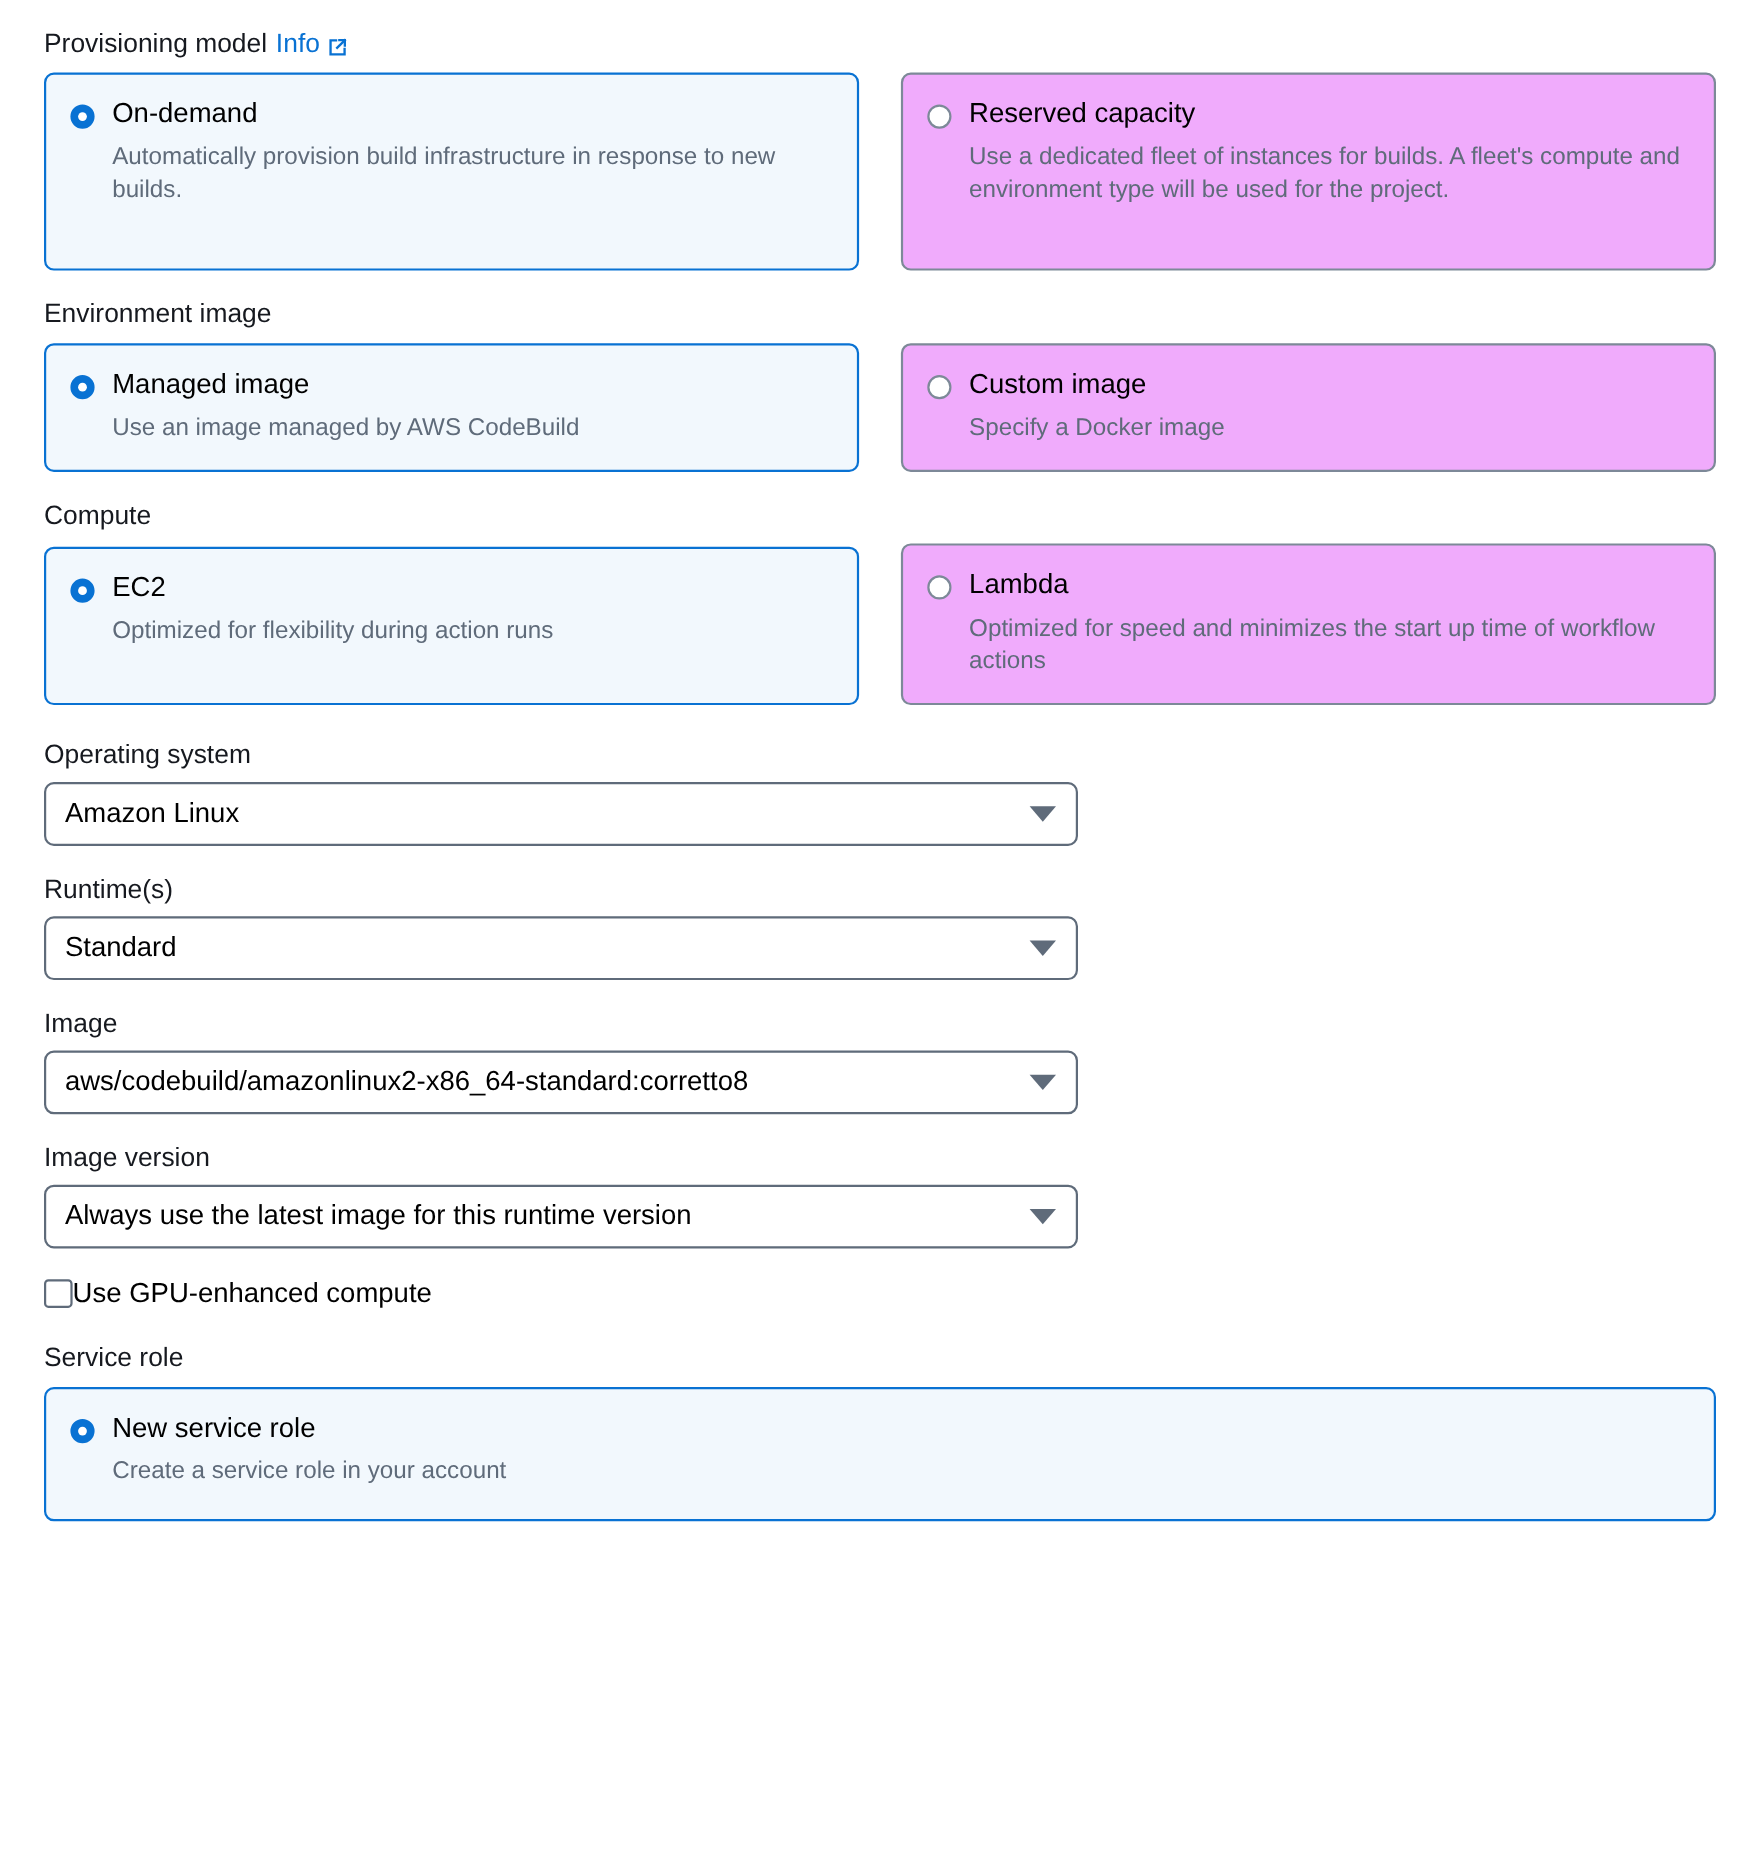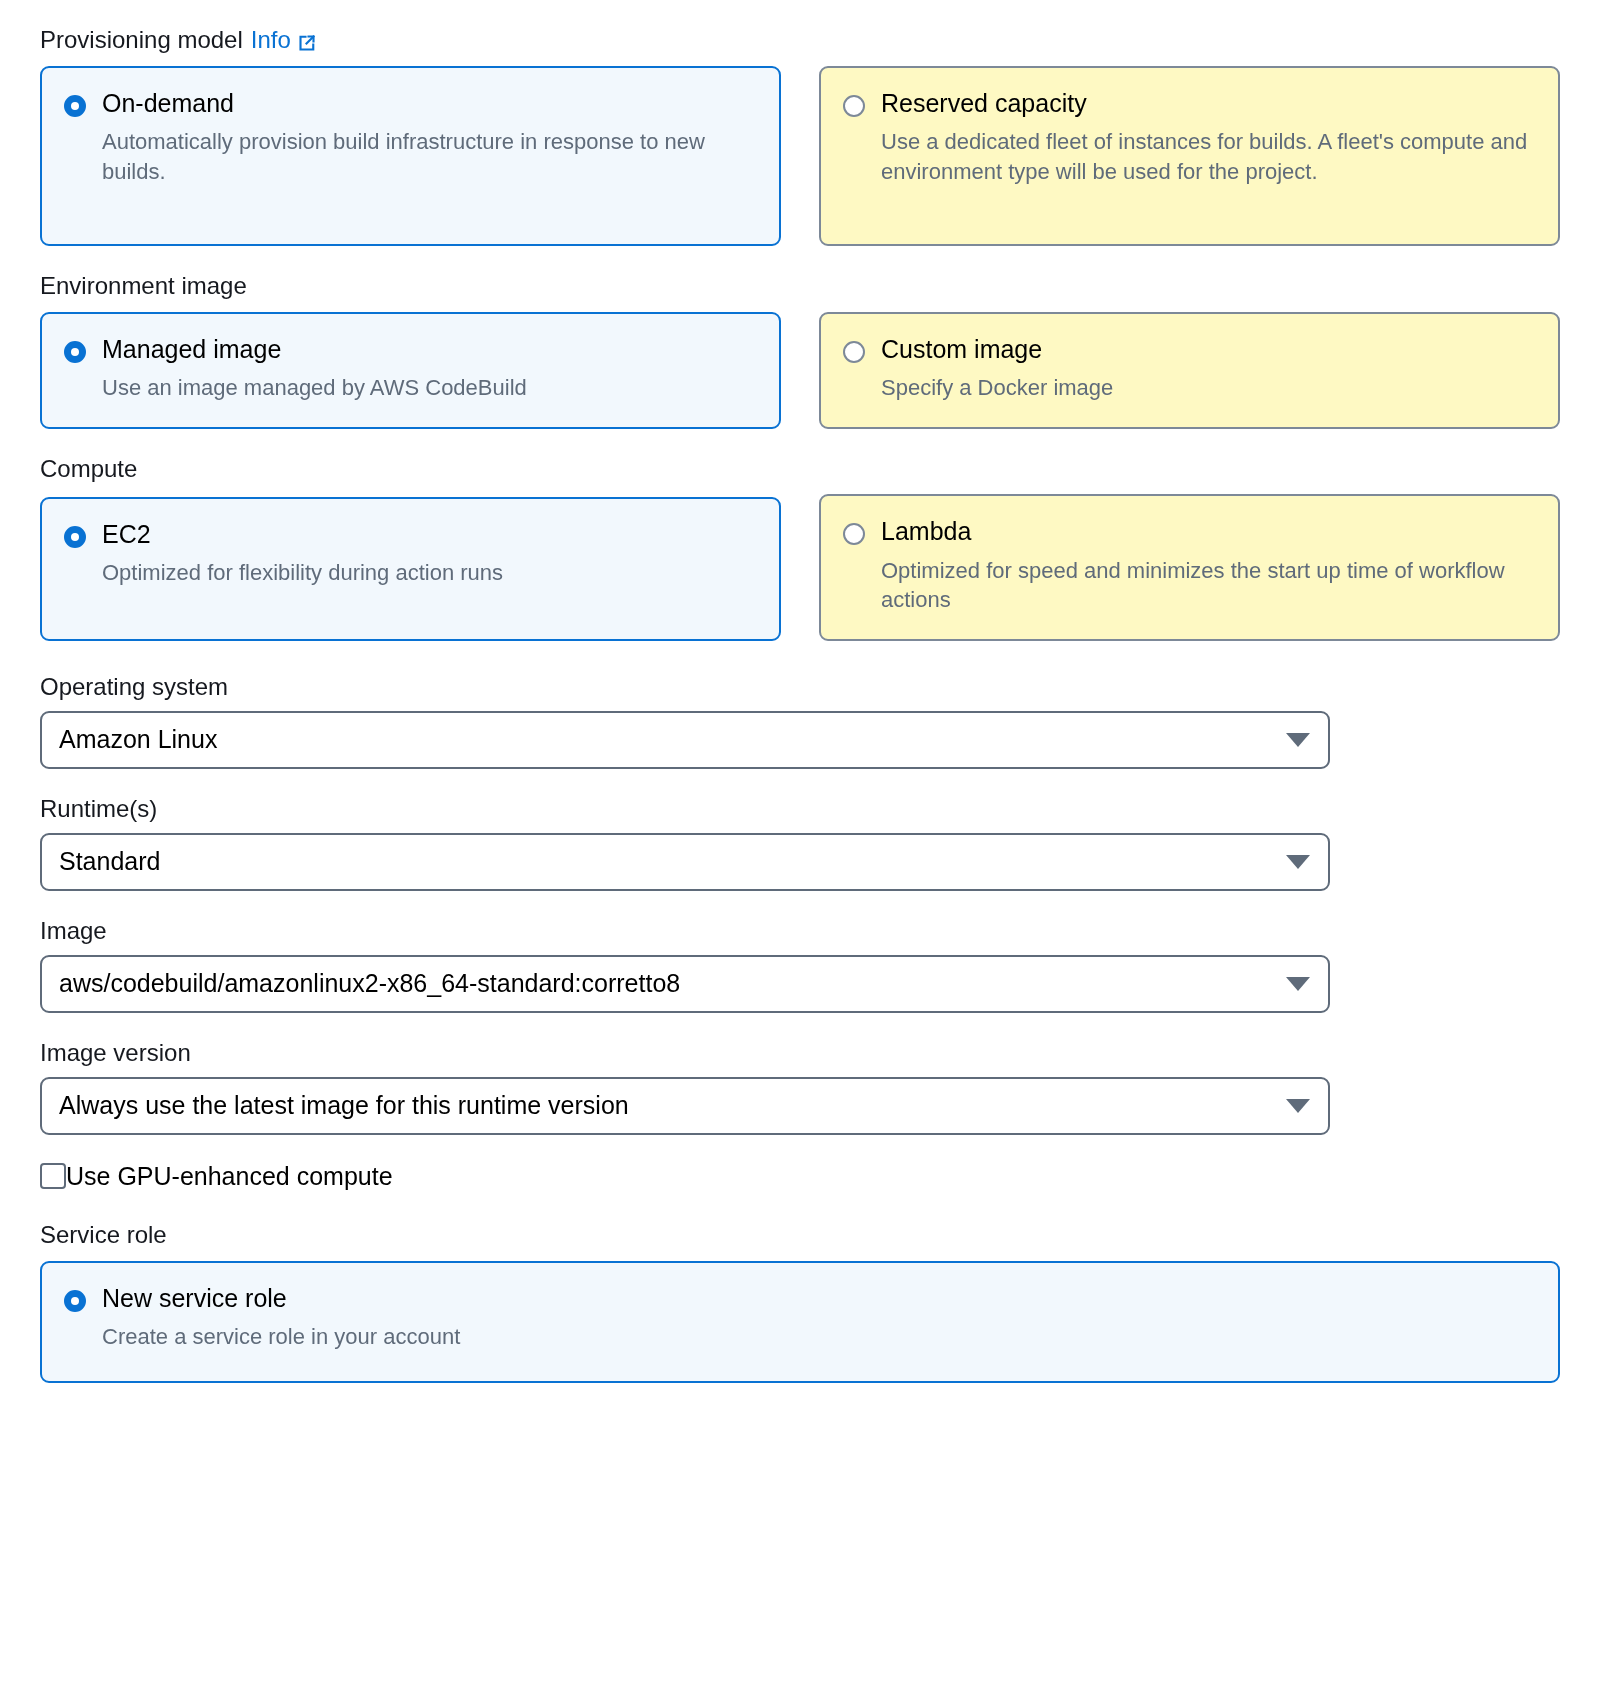--- a/index.html
+++ b/index.html
@@ -53,21 +53,21 @@
     display: flex;
     gap: 38px;
     align-items: flex-end;
     margin-bottom: 26px;
   }
   .tile {
     flex: 1 1 0;
     min-width: 0;
     border: 2px solid #7d8998;
     border-radius: 9px;
-    background: #fef9c3;
+    background: #f0abfc;
     padding: 20px 22px 24px 22px;
     cursor: pointer;
   }
   .tile.selected {
     border-color: #0972d3;
     background: #f2f8fd;
   }
   .tile-inner {
     display: flex;
     gap: 16px;
@@ -110,21 +110,21 @@
   }
 
   
   .field { margin-bottom: 26px; }
   .field-label {
     font-size: 24px;
     color: #16191f;
     margin: 0 0 10px 0;
   }
   .select {
-    width: 1290px;
+    width: 940px;
     height: 58px;
     border: 2px solid #5f6b7a;
     border-radius: 9px;
     background: #ffffff;
     display: flex;
     align-items: center;
     padding: 0 18px 0 17px;
     cursor: pointer;
   }
   .select-value {

